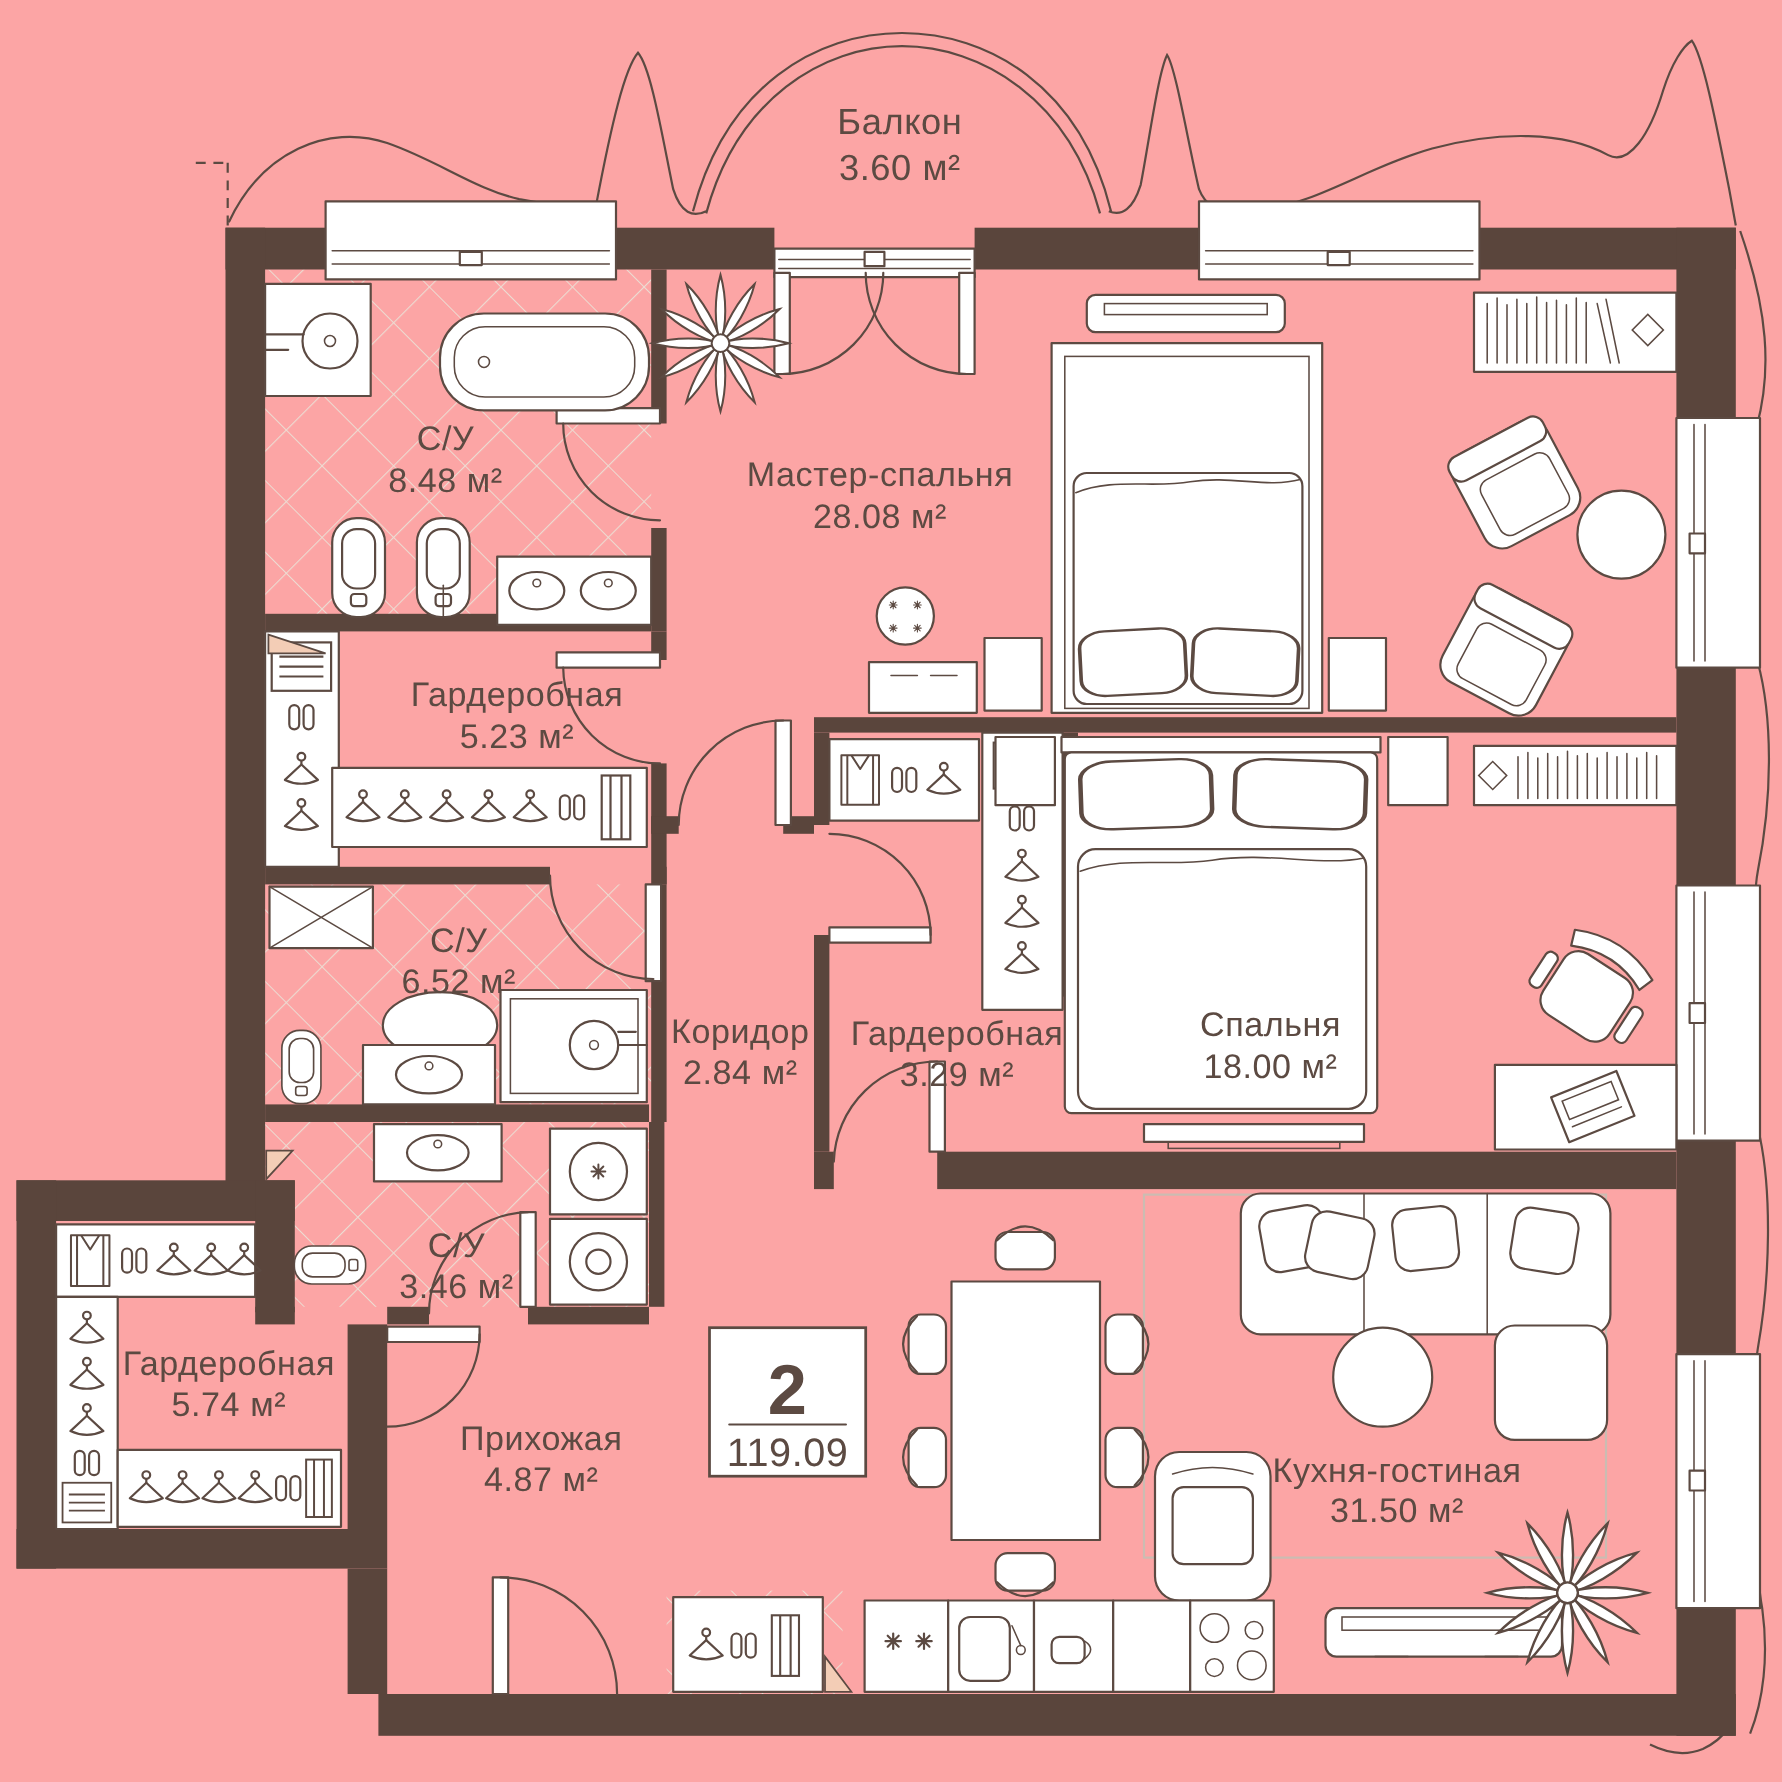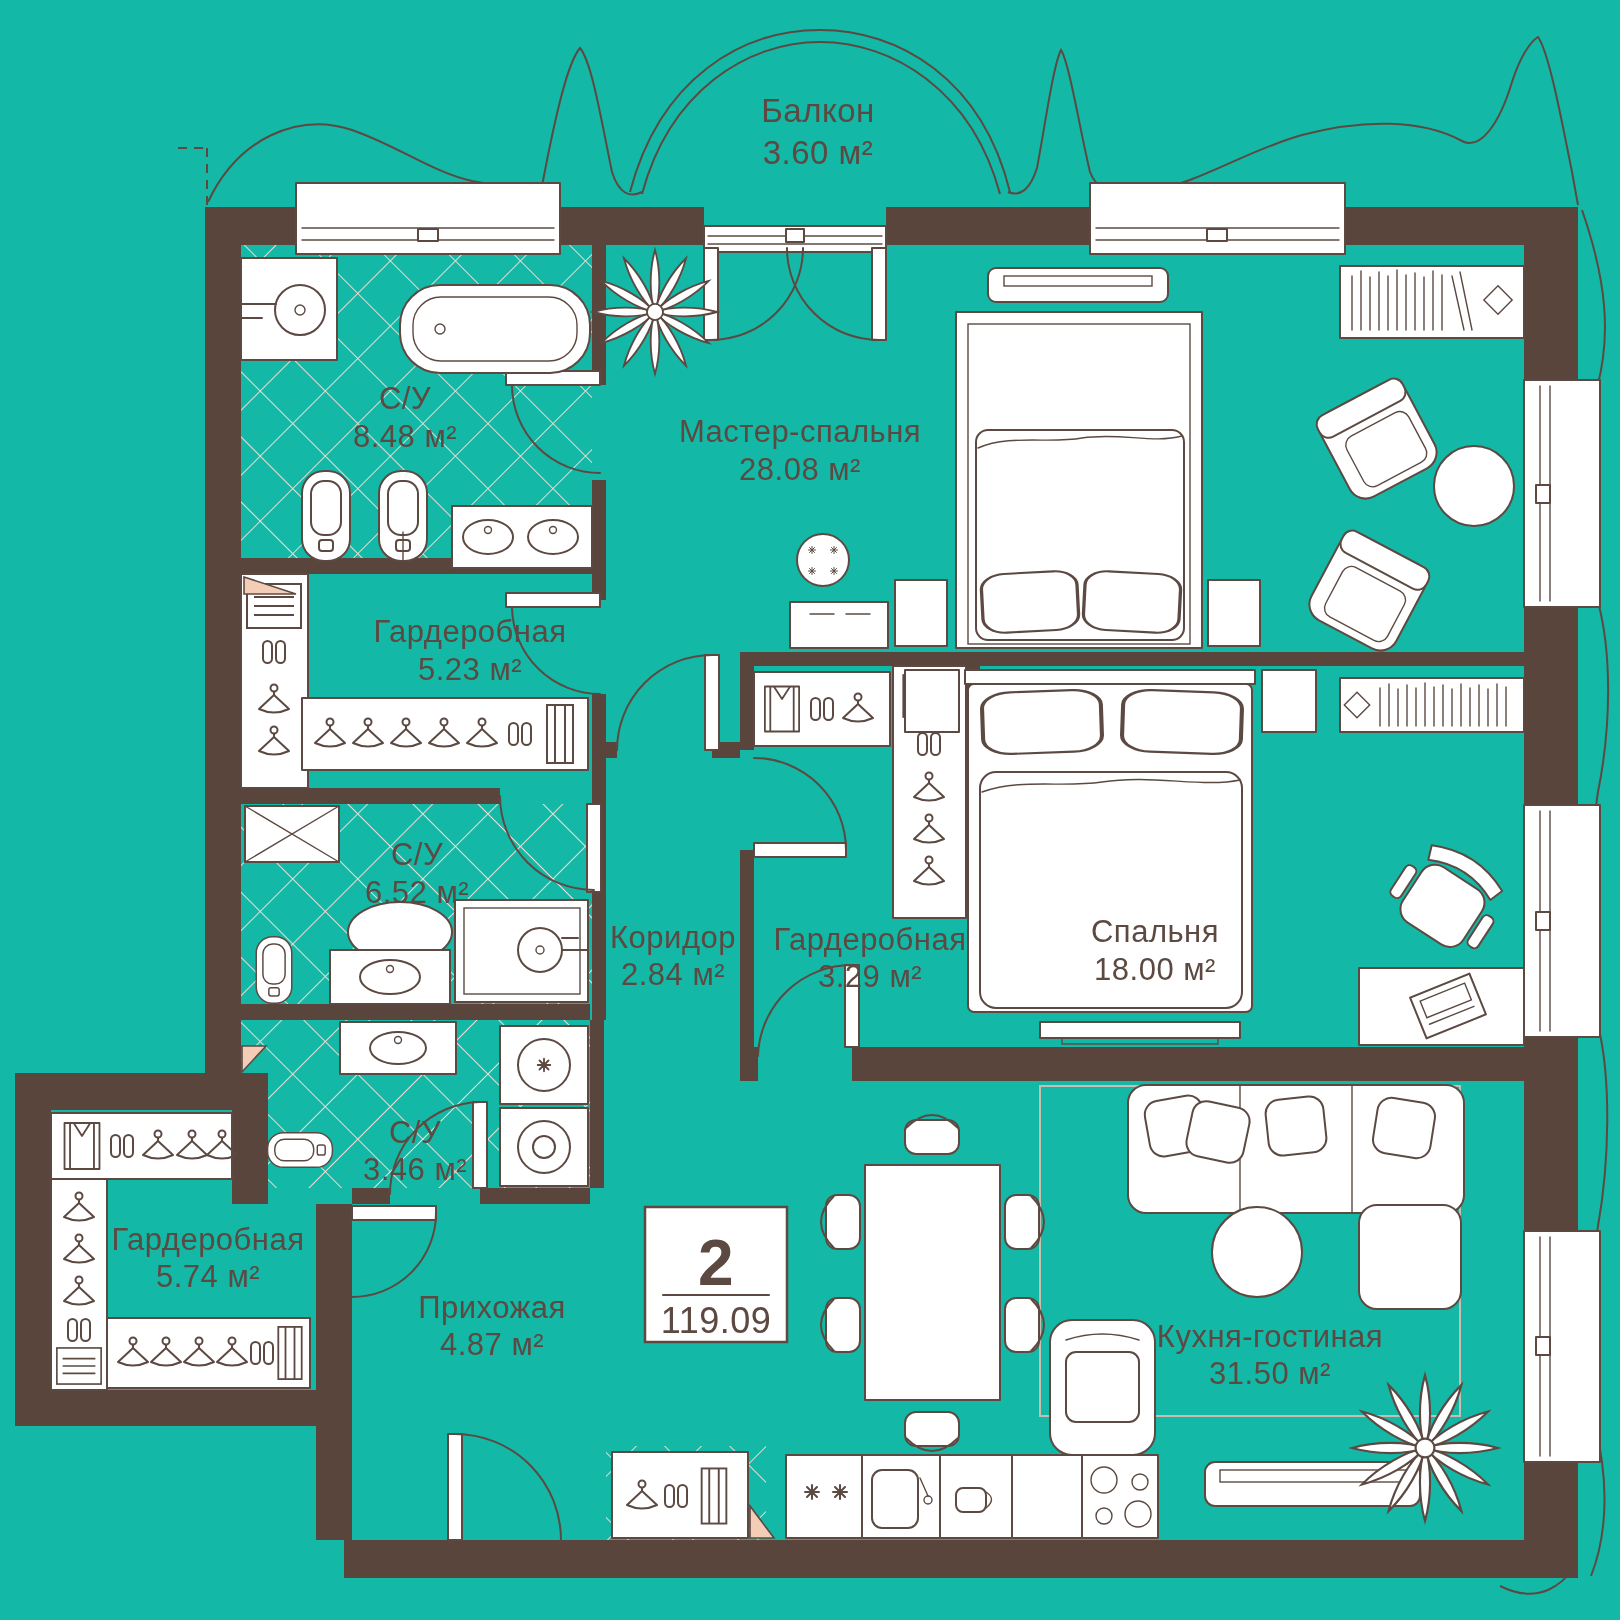--- a/index.html
+++ b/index.html
@@ -1,16 +1,16 @@
 <!DOCTYPE html>
 <html><head>
 <meta charset="utf-8">
 <style>
   html,body{margin:0;padding:0;background:#ffffff;}
-  .plan-wrap{width:1620px;height:1620px;position:relative;background:#14b8a6;overflow:hidden;}
+  .plan-wrap{width:1620px;height:1620px;position:relative;background:#fca5a5;overflow:hidden;}
   svg{display:block;font-family:"Liberation Sans","DejaVu Sans",sans-serif;}
   text{fill:#5c4a42;letter-spacing:.5px;}
   .room-name,.room-area{font-size:31px;}
   .balcony-name,.balcony-area{font-size:33px;}
   .badge-num{font-size:64px;font-weight:600;}
   .badge-area{font-size:36px;}
   .ln{stroke:#5c4a42;stroke-width:2;fill:none;stroke-linecap:round;stroke-linejoin:round;}
   .lnf{stroke:#5c4a42;stroke-width:2;fill:#ffffff;stroke-linejoin:round;}
   .thin{stroke:#5c4a42;stroke-width:1.4;fill:none;stroke-linecap:round;}
   .wall{fill:#5a453c;stroke:none;}

